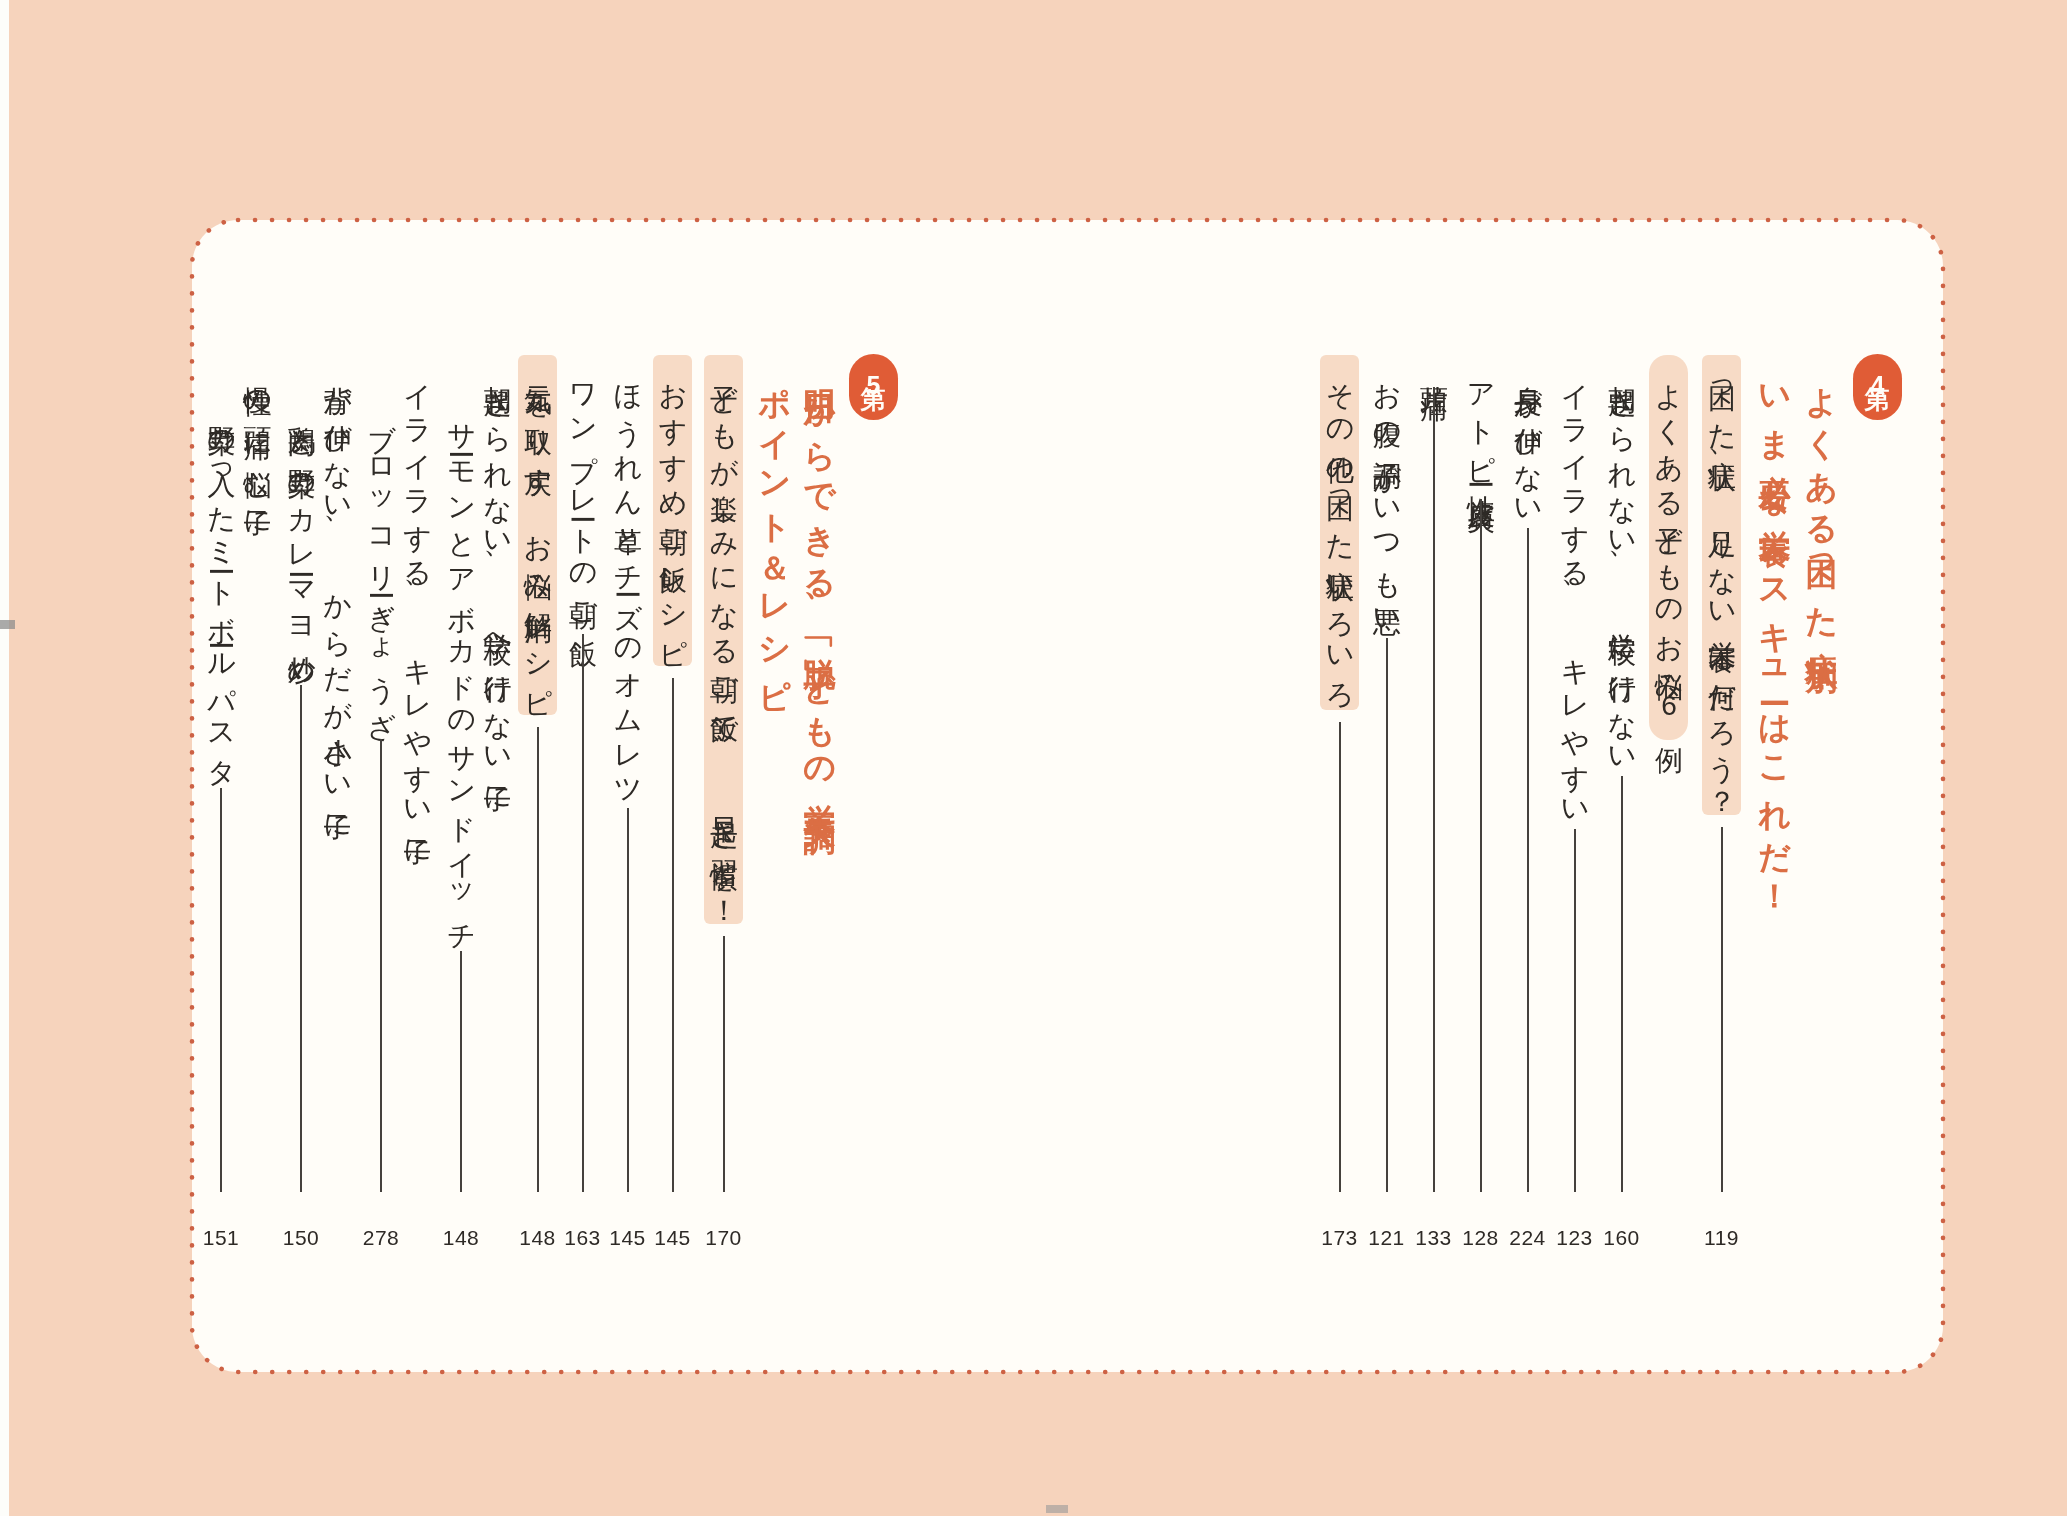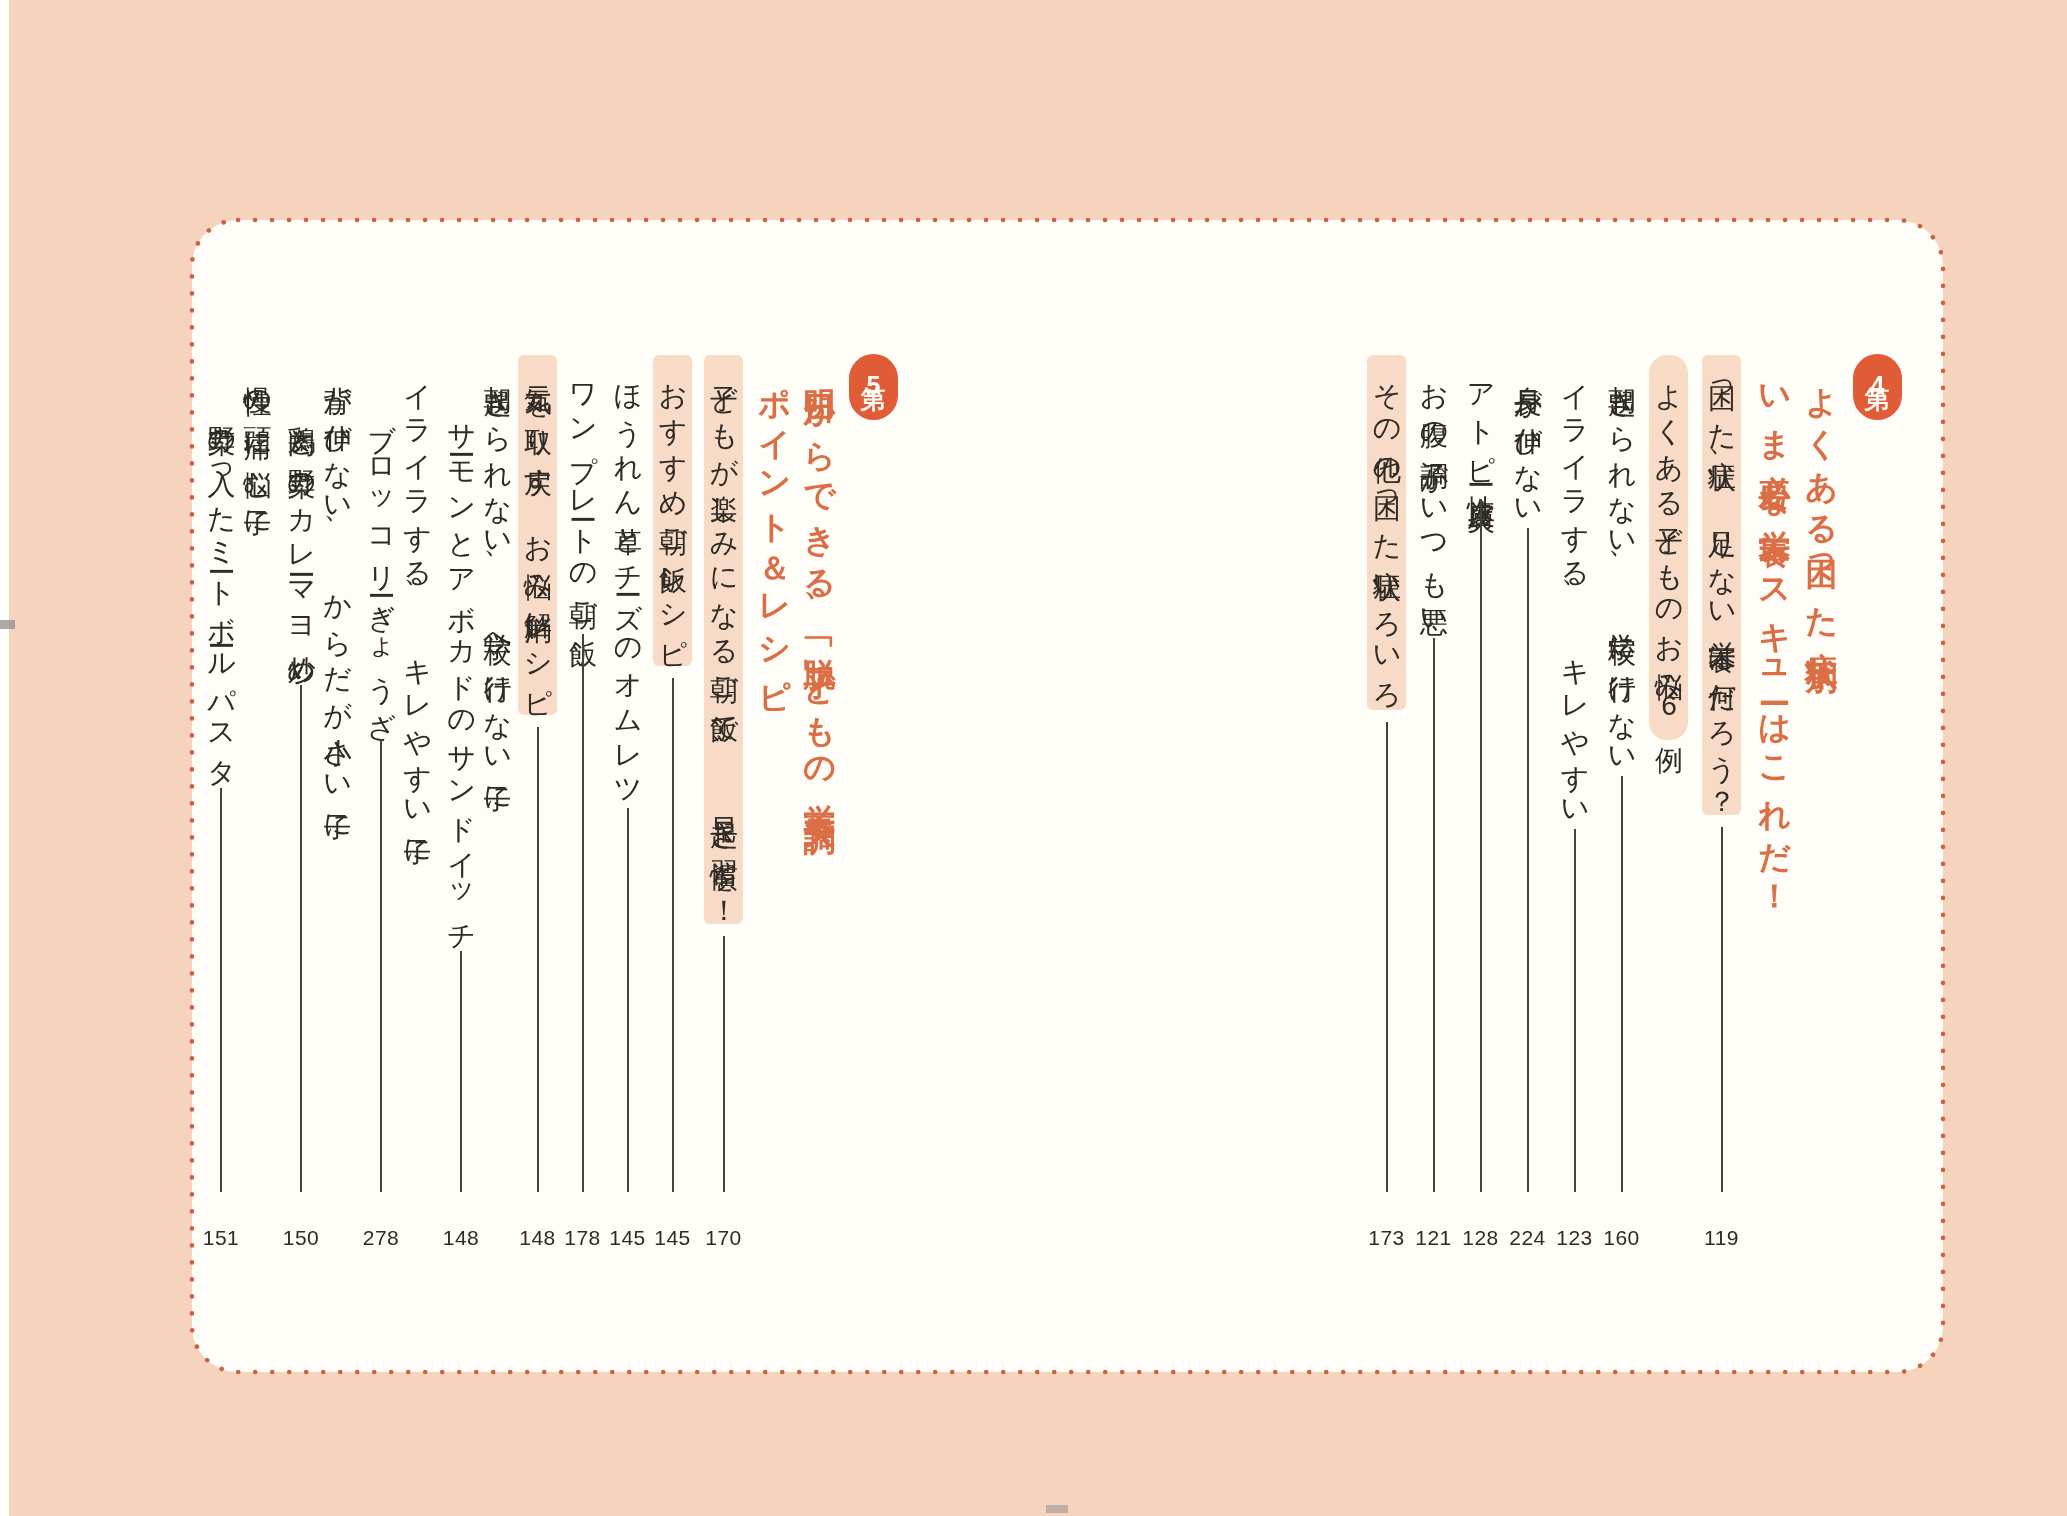--- a/index.html
+++ b/index.html
@@ -113,20 +113,27 @@
       </div>
       <div class="entry">
         <div class="col">
           <span class="vtext">アトピー性皮膚炎</span>
           <div class="leader"></div>
           <span class="pagenum">128</span>
         </div>
       </div>
       <div class="entry">
         <div class="col">
+          <span class="vtext">片頭痛</span>
+          <div class="leader"></div>
+          <span class="pagenum">133</span>
+        </div>
+      </div>
+      <div class="entry">
+        <div class="col">
           <span class="vtext">お腹の調子がいつも悪い</span>
           <div class="leader"></div>
           <span class="pagenum">121</span>
         </div>
       </div>
       <div class="entry">
         <div class="col">
           <span class="vtext hl">その他の困った症状いろいろ</span>
           <div class="leader"></div>
           <span class="pagenum">173</span>
@@ -157,21 +164,21 @@
         <div class="col">
           <span class="vtext">ほうれん草とチーズのオムレツ</span>
           <div class="leader"></div>
           <span class="pagenum">145</span>
         </div>
       </div>
       <div class="entry">
         <div class="col">
           <span class="vtext">ワンプレートの朝ご飯</span>
           <div class="leader"></div>
-          <span class="pagenum">178</span>
+          <span class="pagenum">163</span>
         </div>
       </div>
       <div class="entry">
         <div class="col">
           <span class="vtext hl">元気を取り戻す　お悩み解消レシピ</span>
           <div class="leader"></div>
           <span class="pagenum">148</span>
         </div>
       </div>
       <div class="entry double">

